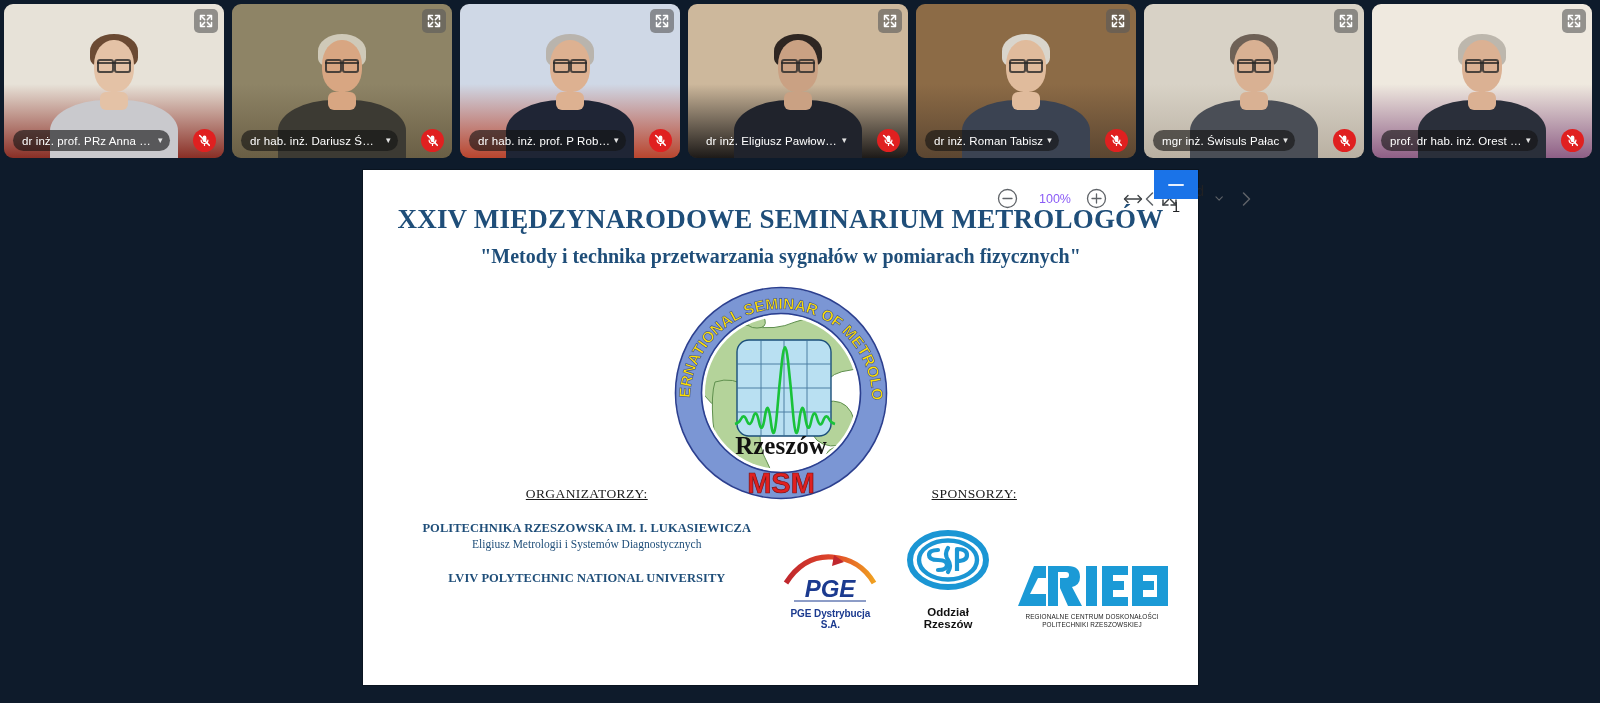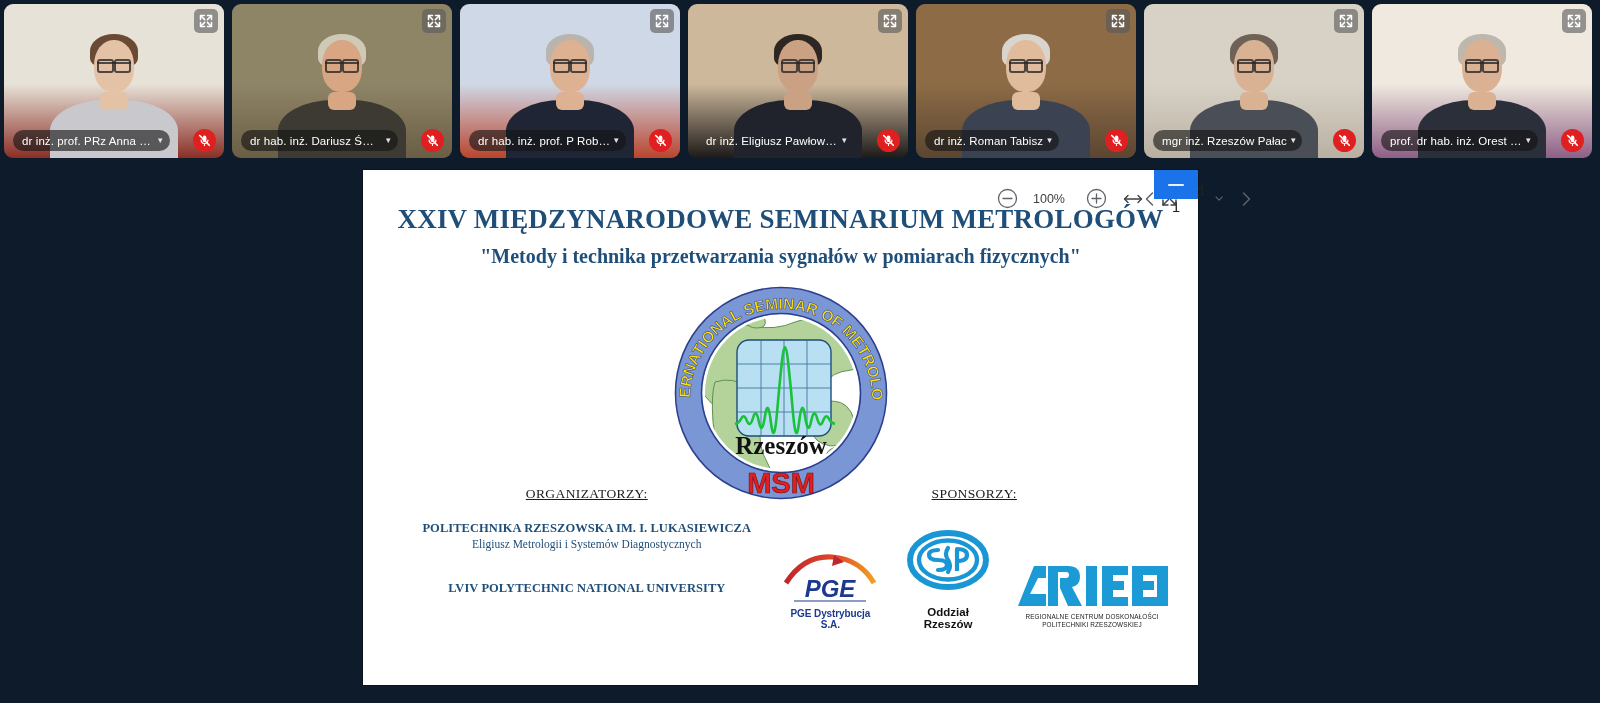--- a/index.html
+++ b/index.html
@@ -111,21 +111,21 @@
   }
   .org-block { margin-top: 19px; }
   .org-name {
     font-family: "Liberation Serif", serif; font-weight: bold; font-size: 12.5px;
     color: #1f4e79; letter-spacing: .05px;
   }
   .org-dept {
     font-family: "Liberation Serif", serif; font-size: 11.5px; color: #1f4e79;
     margin-top: 2px;
   }
-  .org-block.second { margin-top: 31px; }
+  .org-block.second { margin-top: 21px; }
 
   .sponsor-logos {
     margin-top: 28px; display: flex; align-items: flex-end;
     justify-content: flex-end; gap: 22px;
   }
   .logo-cell { display: flex; flex-direction: column; align-items: center; }
   .pge-label {
     font-family: "Liberation Sans", sans-serif; font-weight: bold;
     font-size: 10px; color: #1b3a8f; margin-top: 3px; letter-spacing: -.1px;
   }
@@ -152,21 +152,21 @@
     align-items: center; gap: 15px;
   }
   .tb-btn {
     display: flex; align-items: center; justify-content: center;
     cursor: pointer; color: #5f6368;
   }
   .slide-picker {
     display: flex; align-items: center; gap: 7px; cursor: pointer;
   }
   .slide-label { font-size: 14.5px; color: #202124; font-family: "Liberation Sans", sans-serif; }
-  .zoom-pct { font-size: 12.5px; color: #404040; width: 38px; text-align: left; }
+  .zoom-pct { font-size: 12.5px; color: #8b5cf6; width: 38px; text-align: right; }
 </style>
 </head>
 <body>
 
 <div class="app">
 
   <div class="video-strip" id="strip">
       <div class="tile">
     <div class="bg" style="background:linear-gradient(180deg, #e7e2d8 0%, #e7e2d8 52%, #8a2f26 100%)"></div>
     <div class="person">
@@ -364,21 +364,21 @@
           <path d="M8.5 1.5 L12.5 1.5 L12.5 5.5"></path>
               <path d="M12.2 1.8 L8.4 5.6"></path>
           <path d="M5.5 12.5 L1.5 12.5 L1.5 8.5"></path>
               <path d="M1.8 12.2 L5.6 8.4"></path>
           <path d="M8.5 12.5 L12.5 12.5 L12.5 8.5"></path>
               <path d="M12.2 12.2 L8.4 8.4"></path>
         </g>
       </svg>
     </div>
     <div class="name-bar ">
-      <span class="name-text">mgr inż. Rzeszów Pałac</span>
+      <span class="name-text">mgr inż. Świsuls Pałac</span>
       <span class="chev">▾</span>
     </div>
     <div class="mic-muted">
       <svg width="13" height="13" viewBox="0 0 13 13">
         <path d="M6.5 1.6 q1.9 0 1.9 1.9 L8.4 6.2 q0 1.9 -1.9 1.9 q-1.9 0 -1.9 -1.9 L4.6 3.5 q0 -1.9 1.9 -1.9 Z" fill="#ffffff"></path>
         <path d="M3.1 6.1 q0 3.4 3.4 3.4 q3.4 0 3.4 -3.4" fill="none" stroke="#ffffff" stroke-width="1.2" stroke-linecap="round"></path>
         <line x1="6.5" y1="9.5" x2="6.5" y2="11.4" stroke="#ffffff" stroke-width="1.2" stroke-linecap="round"></line>
         <line x1="1.7" y1="1.5" x2="11.3" y2="11.3" stroke="#ffffff" stroke-width="1.6" stroke-linecap="round"></line>
       </svg>
     </div>

